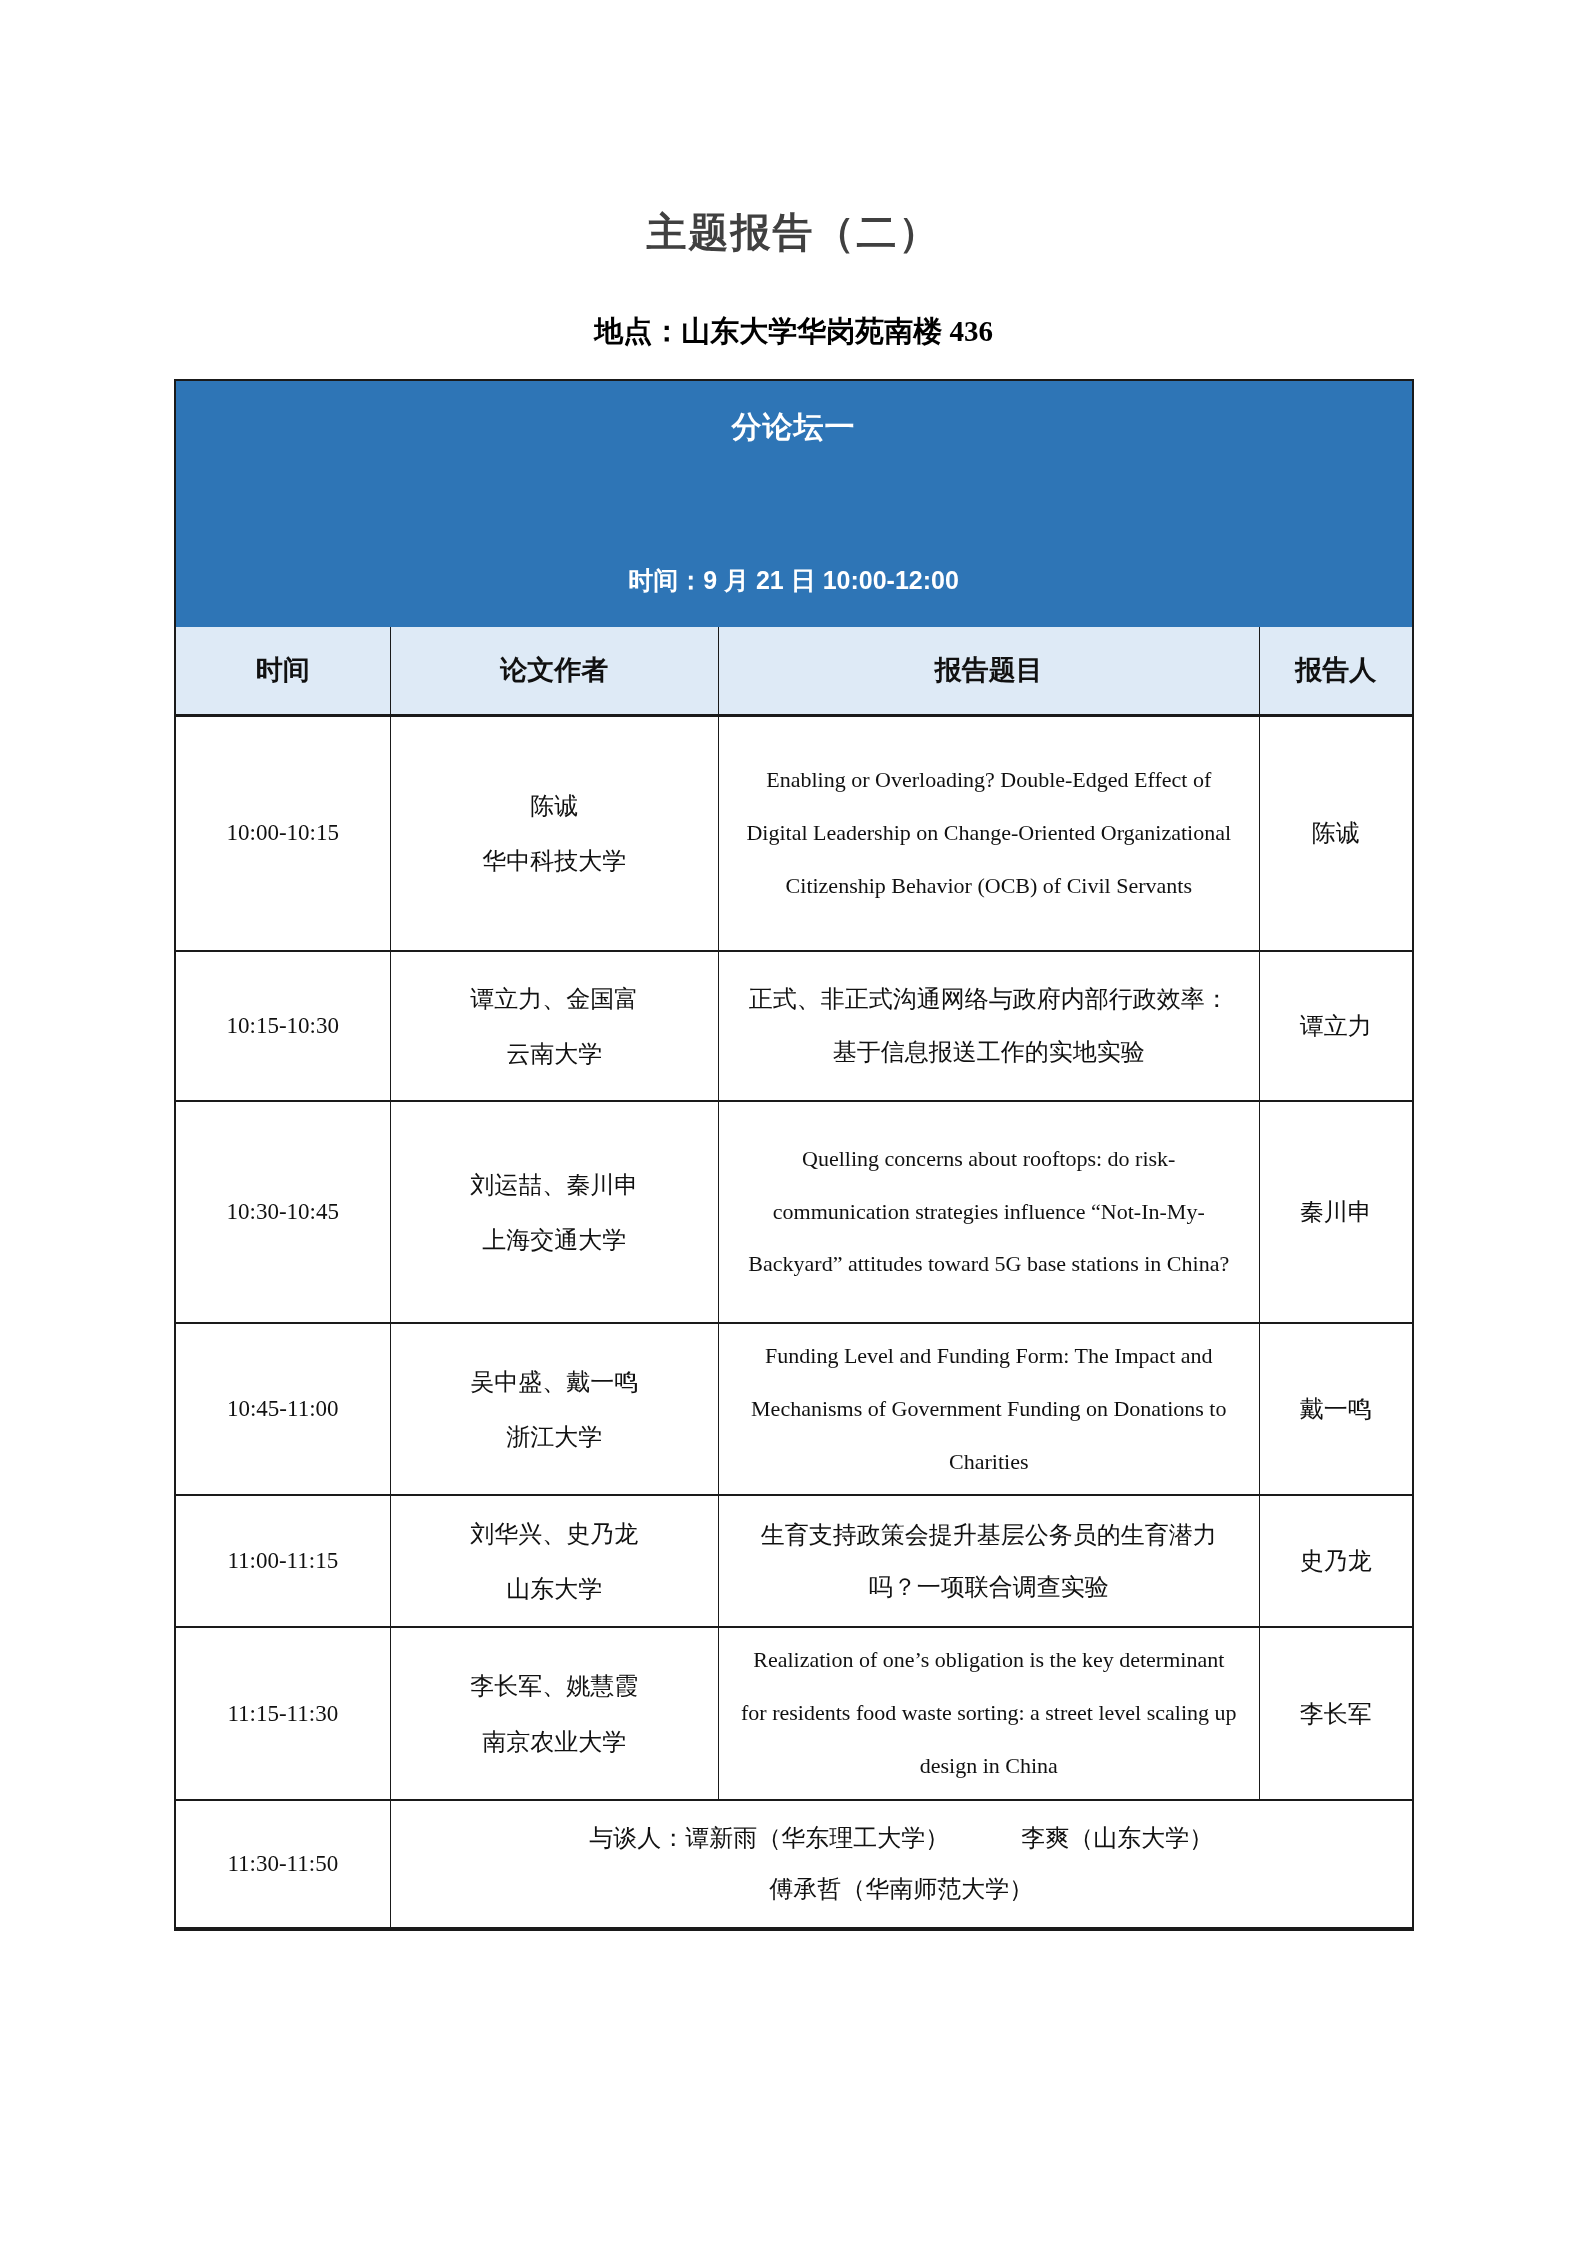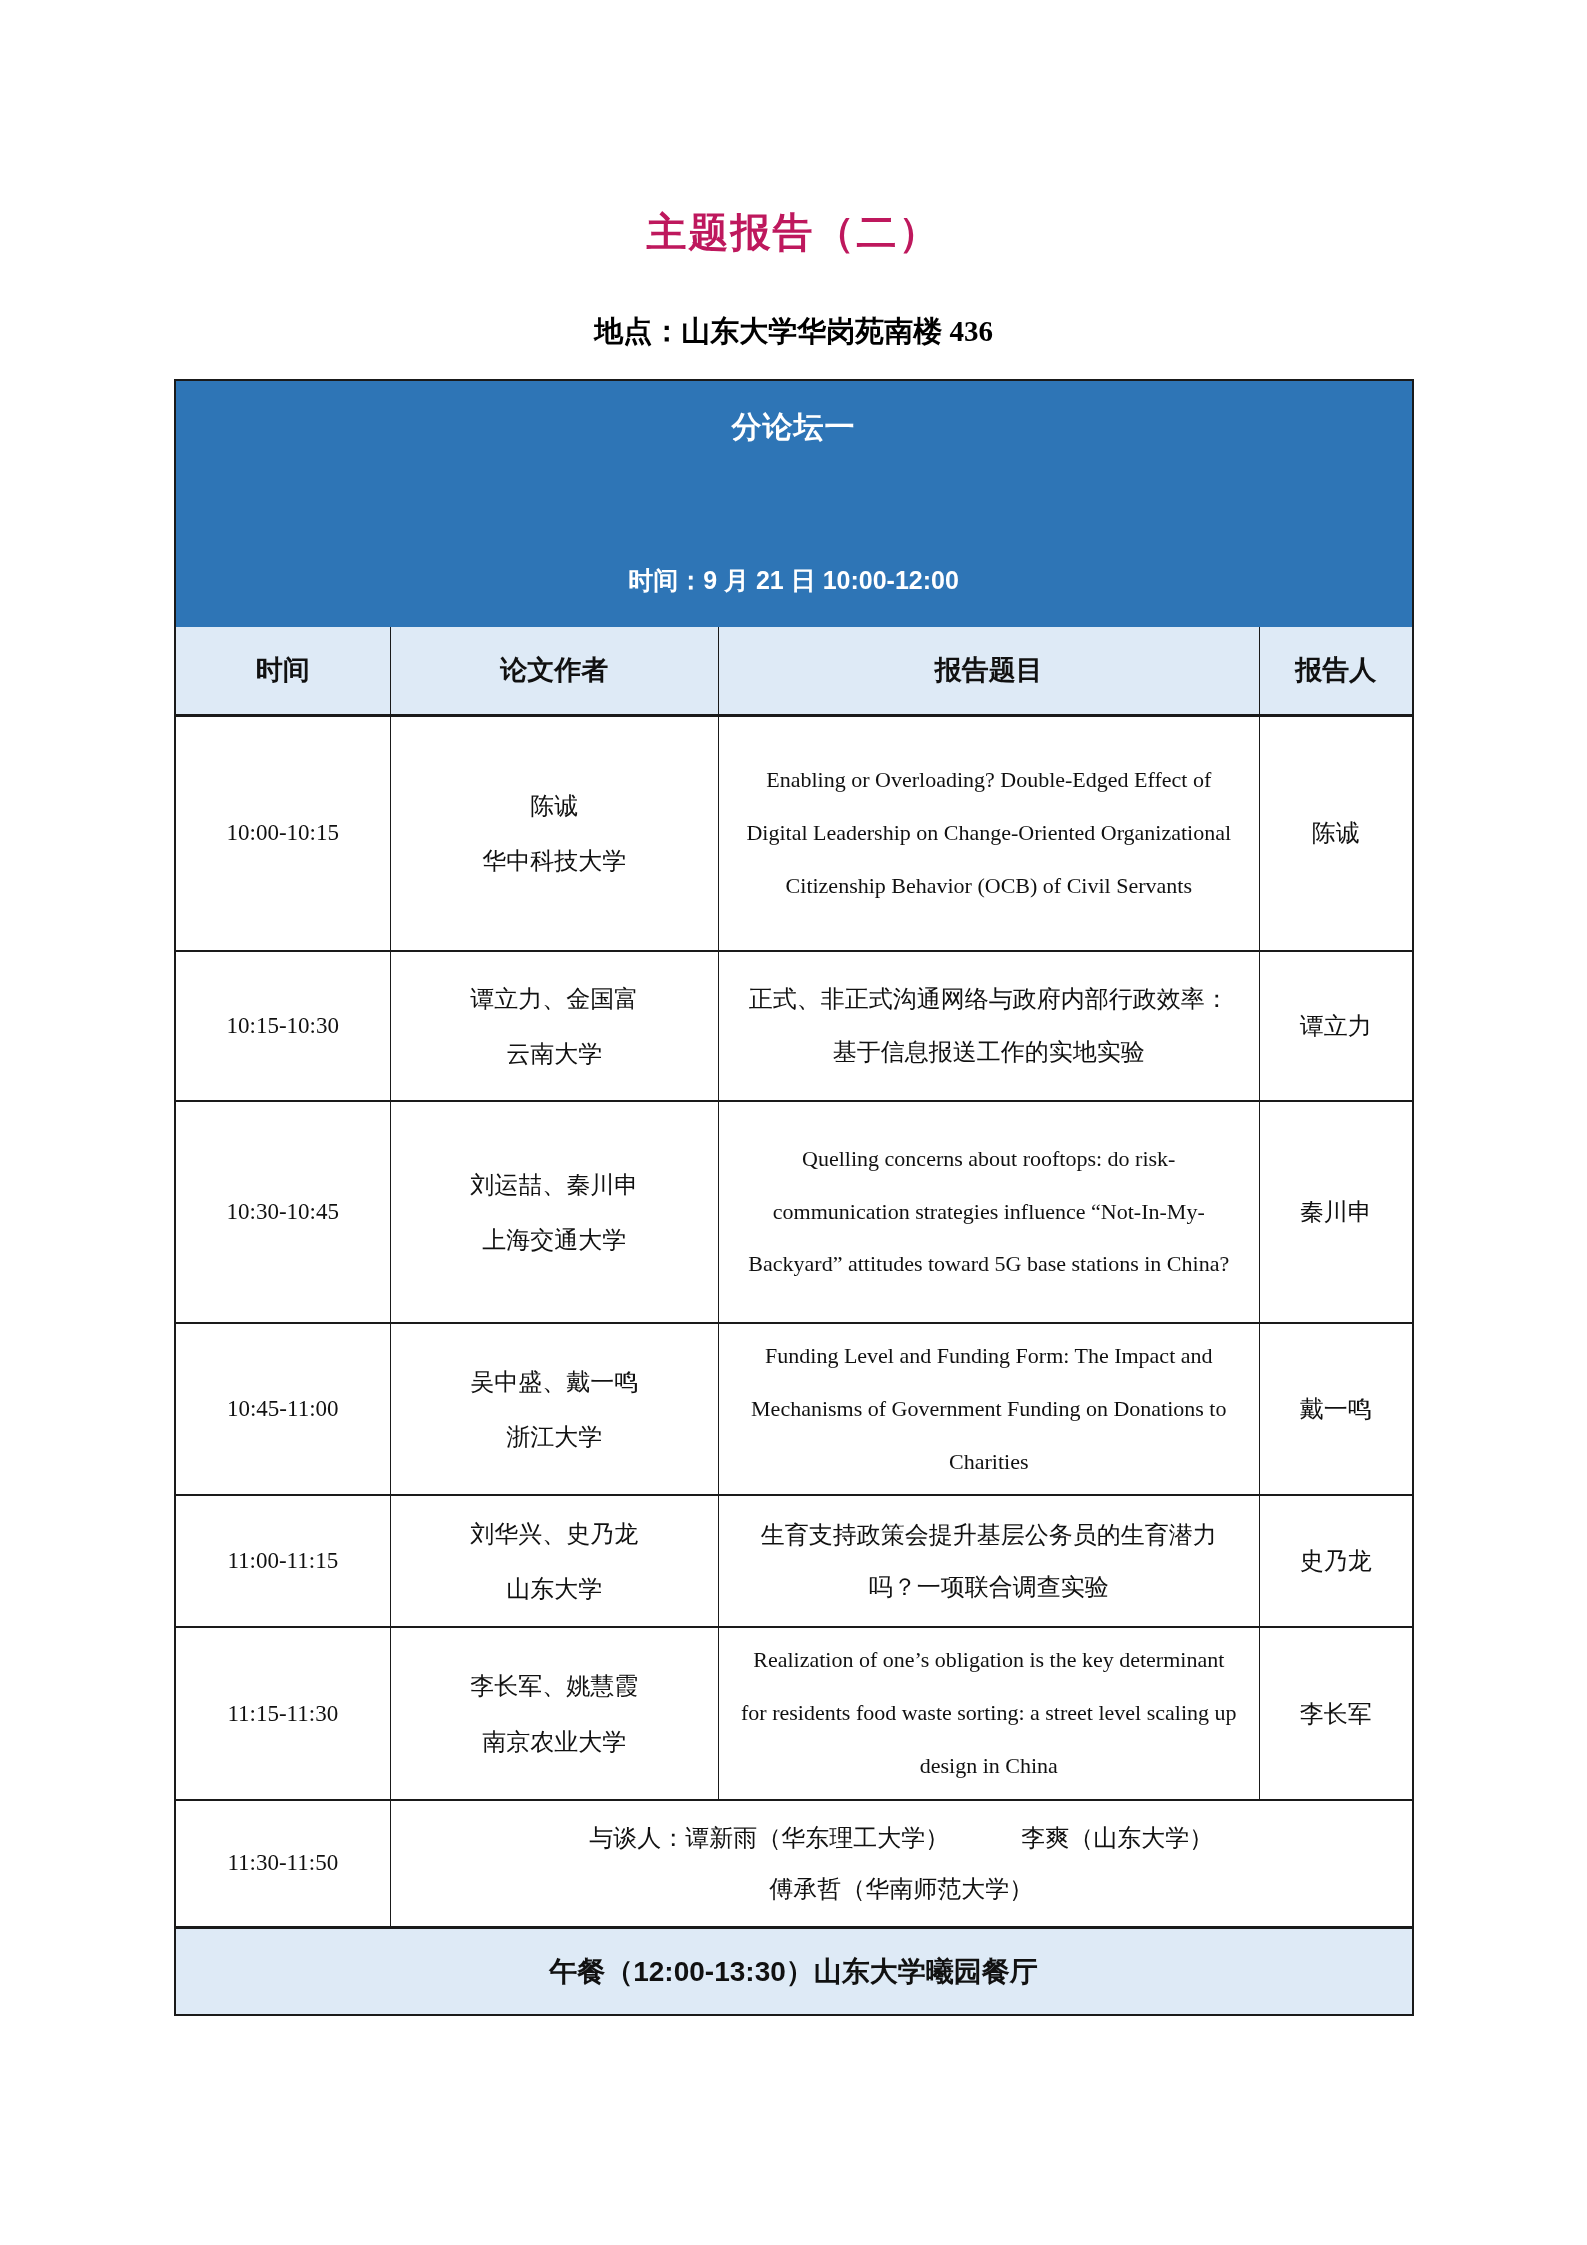--- a/index.html
+++ b/index.html
@@ -10,21 +10,21 @@
     color: #111111;
     position: relative;
   }
   .page { width: 1587px; height: 2245px; padding-top: 205px; }
 
   .doc-title {
     text-align: center;
     font-family: "Liberation Serif", "DejaVu Serif", serif;
     font-weight: bold;
     font-size: 40px;
-    color: #be185d;
+    color: #404040;
     letter-spacing: 2px;
   }
   .doc-location {
     text-align: center;
     font-family: "Liberation Serif", "DejaVu Serif", serif;
     font-weight: bold;
     font-size: 29px;
     color: #000000;
     margin-top: 52px;
   }
@@ -204,20 +204,17 @@
       </tr>
 
       <tr class="row-discussion">
         <td class="cell-time">11:30-11:50</td>
         <td colspan="3">
           <div>与谈人：谭新雨（华东理工大学）　　　李爽（山东大学）</div>
           <div>傅承哲（华南师范大学）</div>
         </td>
       </tr>
 
-      <tr class="row-lunch">
-        <td colspan="4">午餐（12:00-13:30）山东大学曦园餐厅</td>
-      </tr>
 
     </tbody>
       </table>
   </div>
 </div>
 
 </body></html>

